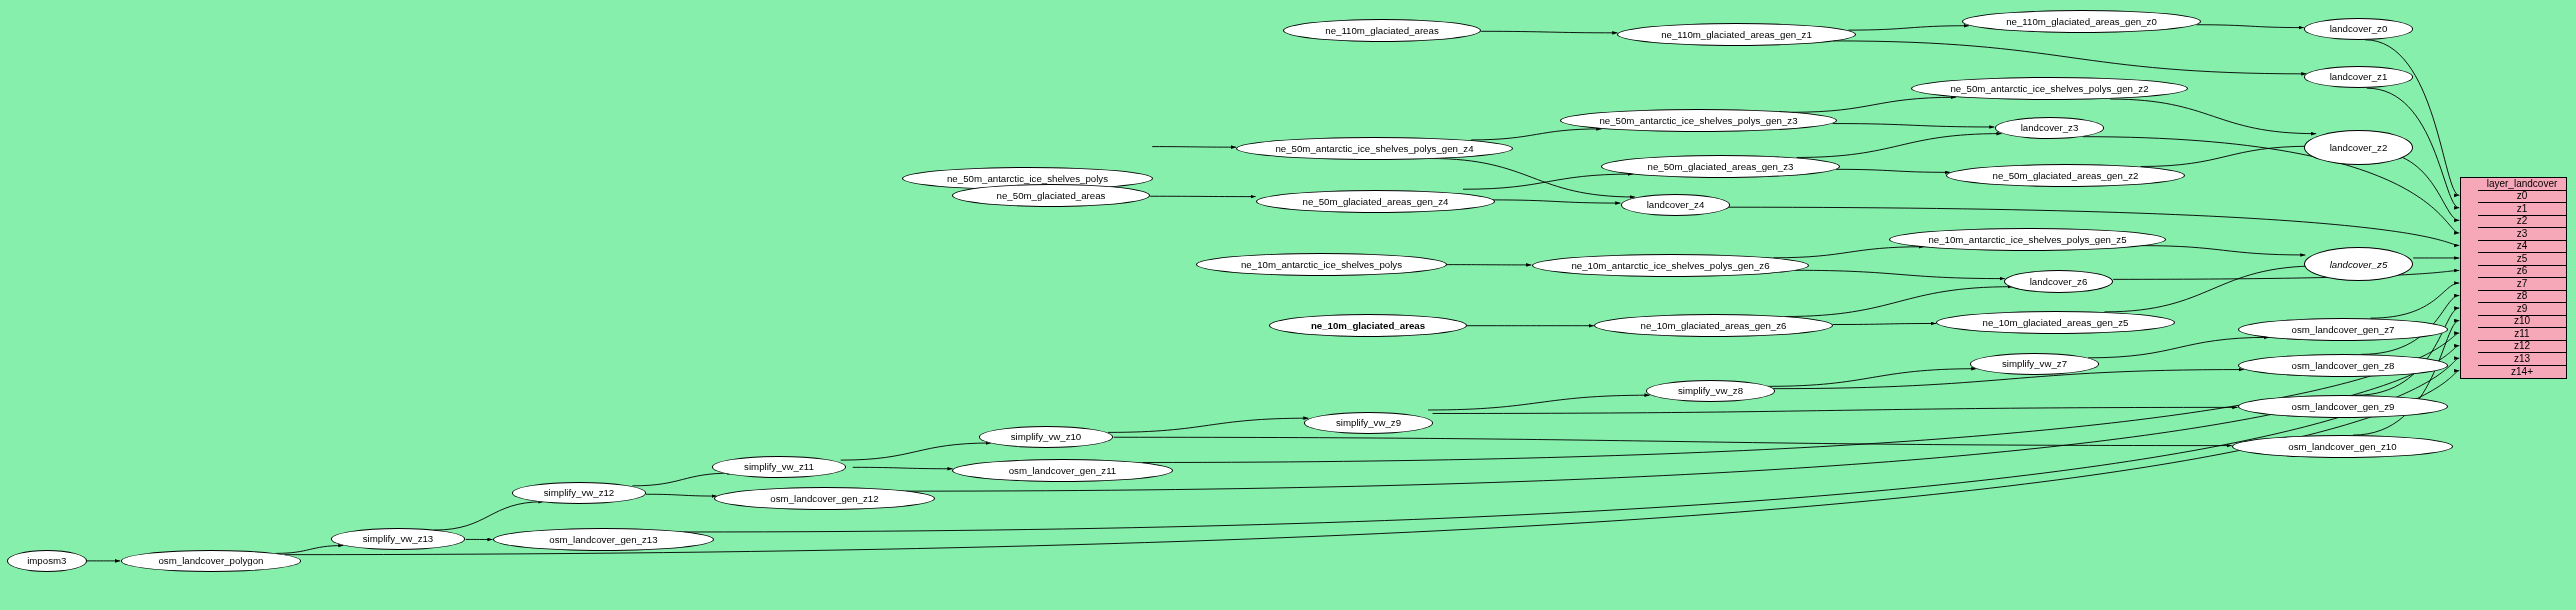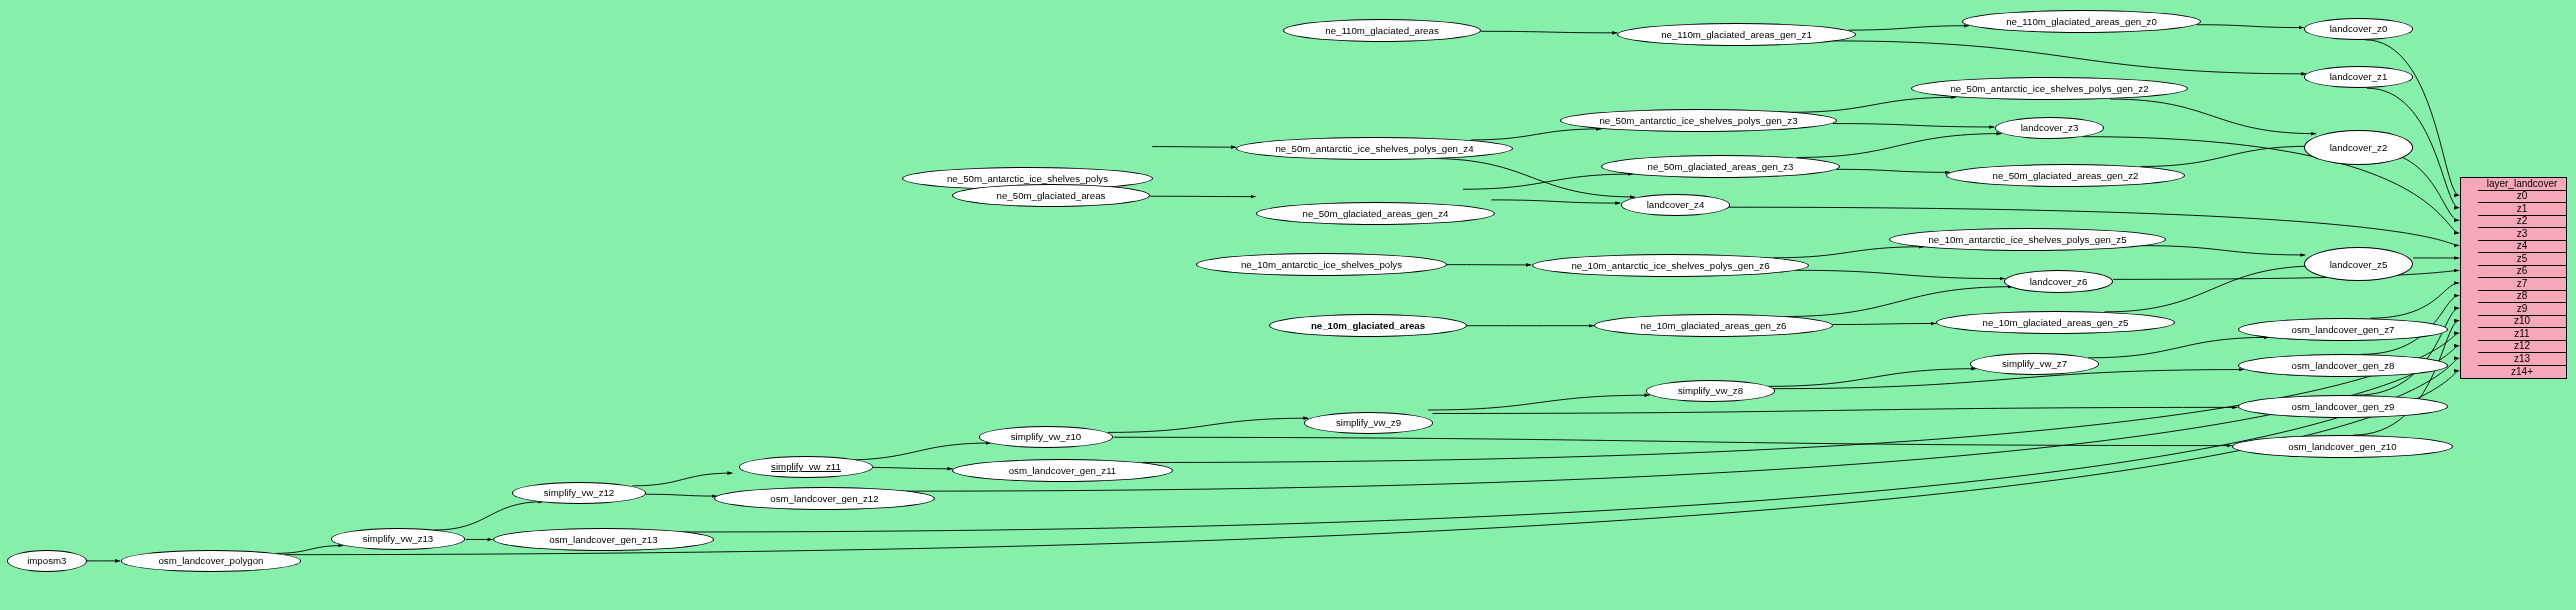--- a/index.html
+++ b/index.html
@@ -136,39 +136,39 @@
       <div class="node" style="left: 2304px; top: 66px; width: 109px; height: 21.6px;">landcover_z1</div>
       <div class="node" style="left: 1911px; top: 77px; width: 277px; height: 23px;">ne_50m_antarctic_ice_shelves_polys_gen_z2</div>
       <div class="node" style="left: 1560px; top: 109px; width: 277px; height: 23px;">ne_50m_antarctic_ice_shelves_polys_gen_z3</div>
       <div class="node" style="left: 902px; top: 134px; width: 251px; height: 23px; margin-top: 33px;">ne_50m_antarctic_ice_shelves_polys</div>
       <div class="node" style="left: 1236px; top: 137px; width: 277px; height: 23px;">ne_50m_antarctic_ice_shelves_polys_gen_z4</div>
       <div class="node" style="left: 1995px; top: 117px; width: 109px; height: 21.6px;">landcover_z3</div>
       <div class="node" style="left: 2304px; top: 130px; width: 109px; height: 35px;">landcover_z2</div>
       <div class="node" style="left: 1601px; top: 155px; width: 239px; height: 23px;">ne_50m_glaciated_areas_gen_z3</div>
       <div class="node" style="left: 1946px; top: 164px; width: 239px; height: 23px;">ne_50m_glaciated_areas_gen_z2</div>
       <div class="node" style="left: 952px; top: 184px; width: 198px; height: 23px;">ne_50m_glaciated_areas</div>
-      <div class="node" style="left: 1256px; top: 202px; width: 239px; height: 23px;">ne_50m_glaciated_areas_gen_z4</div>
+      <div class="node" style="left: 1256px; top: 190px; width: 239px; height: 23px;">ne_50m_glaciated_areas_gen_z4</div>
       <div class="node" style="left: 1621px; top: 194px; width: 109px; height: 21.6px;">landcover_z4</div>
       <div class="node" style="left: 1889px; top: 228px; width: 277px; height: 23px;">ne_10m_antarctic_ice_shelves_polys_gen_z5</div>
       <div class="node" style="left: 1196px; top: 253px; width: 251px; height: 23px;">ne_10m_antarctic_ice_shelves_polys</div>
       <div class="node" style="left: 1532px; top: 254px; width: 277px; height: 23px;">ne_10m_antarctic_ice_shelves_polys_gen_z6</div>
       <div class="node" style="left: 2004px; top: 270px; width: 109px; height: 23px;">landcover_z6</div>
-      <div class="node" style="left: 2304px; top: 247px; width: 109px; height: 34px;">landcover_z5</div>
+      <div class="node" style="left: 2304px; top: 247px; width: 109px; height: 34px; font-style: italic;">landcover_z5</div>
       <div class="node" style="left: 1269px; top: 314px; width: 198px; height: 23px; font-weight: bold;">ne_10m_glaciated_areas</div>
       <div class="node" style="left: 1594px; top: 314px; width: 239px; height: 23px;">ne_10m_glaciated_areas_gen_z6</div>
       <div class="node" style="left: 1936px; top: 311px; width: 239px; height: 23px;">ne_10m_glaciated_areas_gen_z5</div>
       <div class="node" style="left: 2238px; top: 318px; width: 210px; height: 23px;">osm_landcover_gen_z7</div>
       <div class="node" style="left: 1970px; top: 353px; width: 129px; height: 21.6px;">simplify_vw_z7</div>
       <div class="node" style="left: 2238px; top: 354px; width: 210px; height: 23px;">osm_landcover_gen_z8</div>
       <div class="node" style="left: 1646px; top: 380px; width: 129px; height: 21.6px;">simplify_vw_z8</div>
       <div class="node" style="left: 2238px; top: 395px; width: 210px; height: 23px;">osm_landcover_gen_z9</div>
       <div class="node" style="left: 1304px; top: 412px; width: 129px; height: 21.6px;">simplify_vw_z9</div>
       <div class="node" style="left: 979px; top: 426px; width: 134px; height: 21.6px;">simplify_vw_z10</div>
       <div class="node" style="left: 2232px; top: 435px; width: 221px; height: 23px;">osm_landcover_gen_z10</div>
-      <div class="node" style="left: 739px; top: 456px; width: 134px; height: 21.6px; text-decoration: underline;">simplify_vw_z11</div>
+      <div class="node" style="left: 712px; top: 456px; width: 134px; height: 21.6px;">simplify_vw_z11</div>
       <div class="node" style="left: 952px; top: 459px; width: 221px; height: 23px;">osm_landcover_gen_z11</div>
       <div class="node" style="left: 512px; top: 482px; width: 134px; height: 21.6px;">simplify_vw_z12</div>
       <div class="node" style="left: 714px; top: 487px; width: 221px; height: 23px;">osm_landcover_gen_z12</div>
       <div class="node" style="left: 331px; top: 528px; width: 134px; height: 21.6px;">simplify_vw_z13</div>
       <div class="node" style="left: 493px; top: 528px; width: 221px; height: 23px;">osm_landcover_gen_z13</div>
       <div class="node" style="left: 6.8px; top: 550px; width: 80px; height: 21.6px;">imposm3</div>
       <div class="node" style="left: 121px; top: 550px; width: 180px; height: 21.6px;">osm_landcover_polygon</div>
     </div>
   <div id="table-layer">
       <div class="table-node" style="left: 2460px; top: 177px; width: 107px;">

